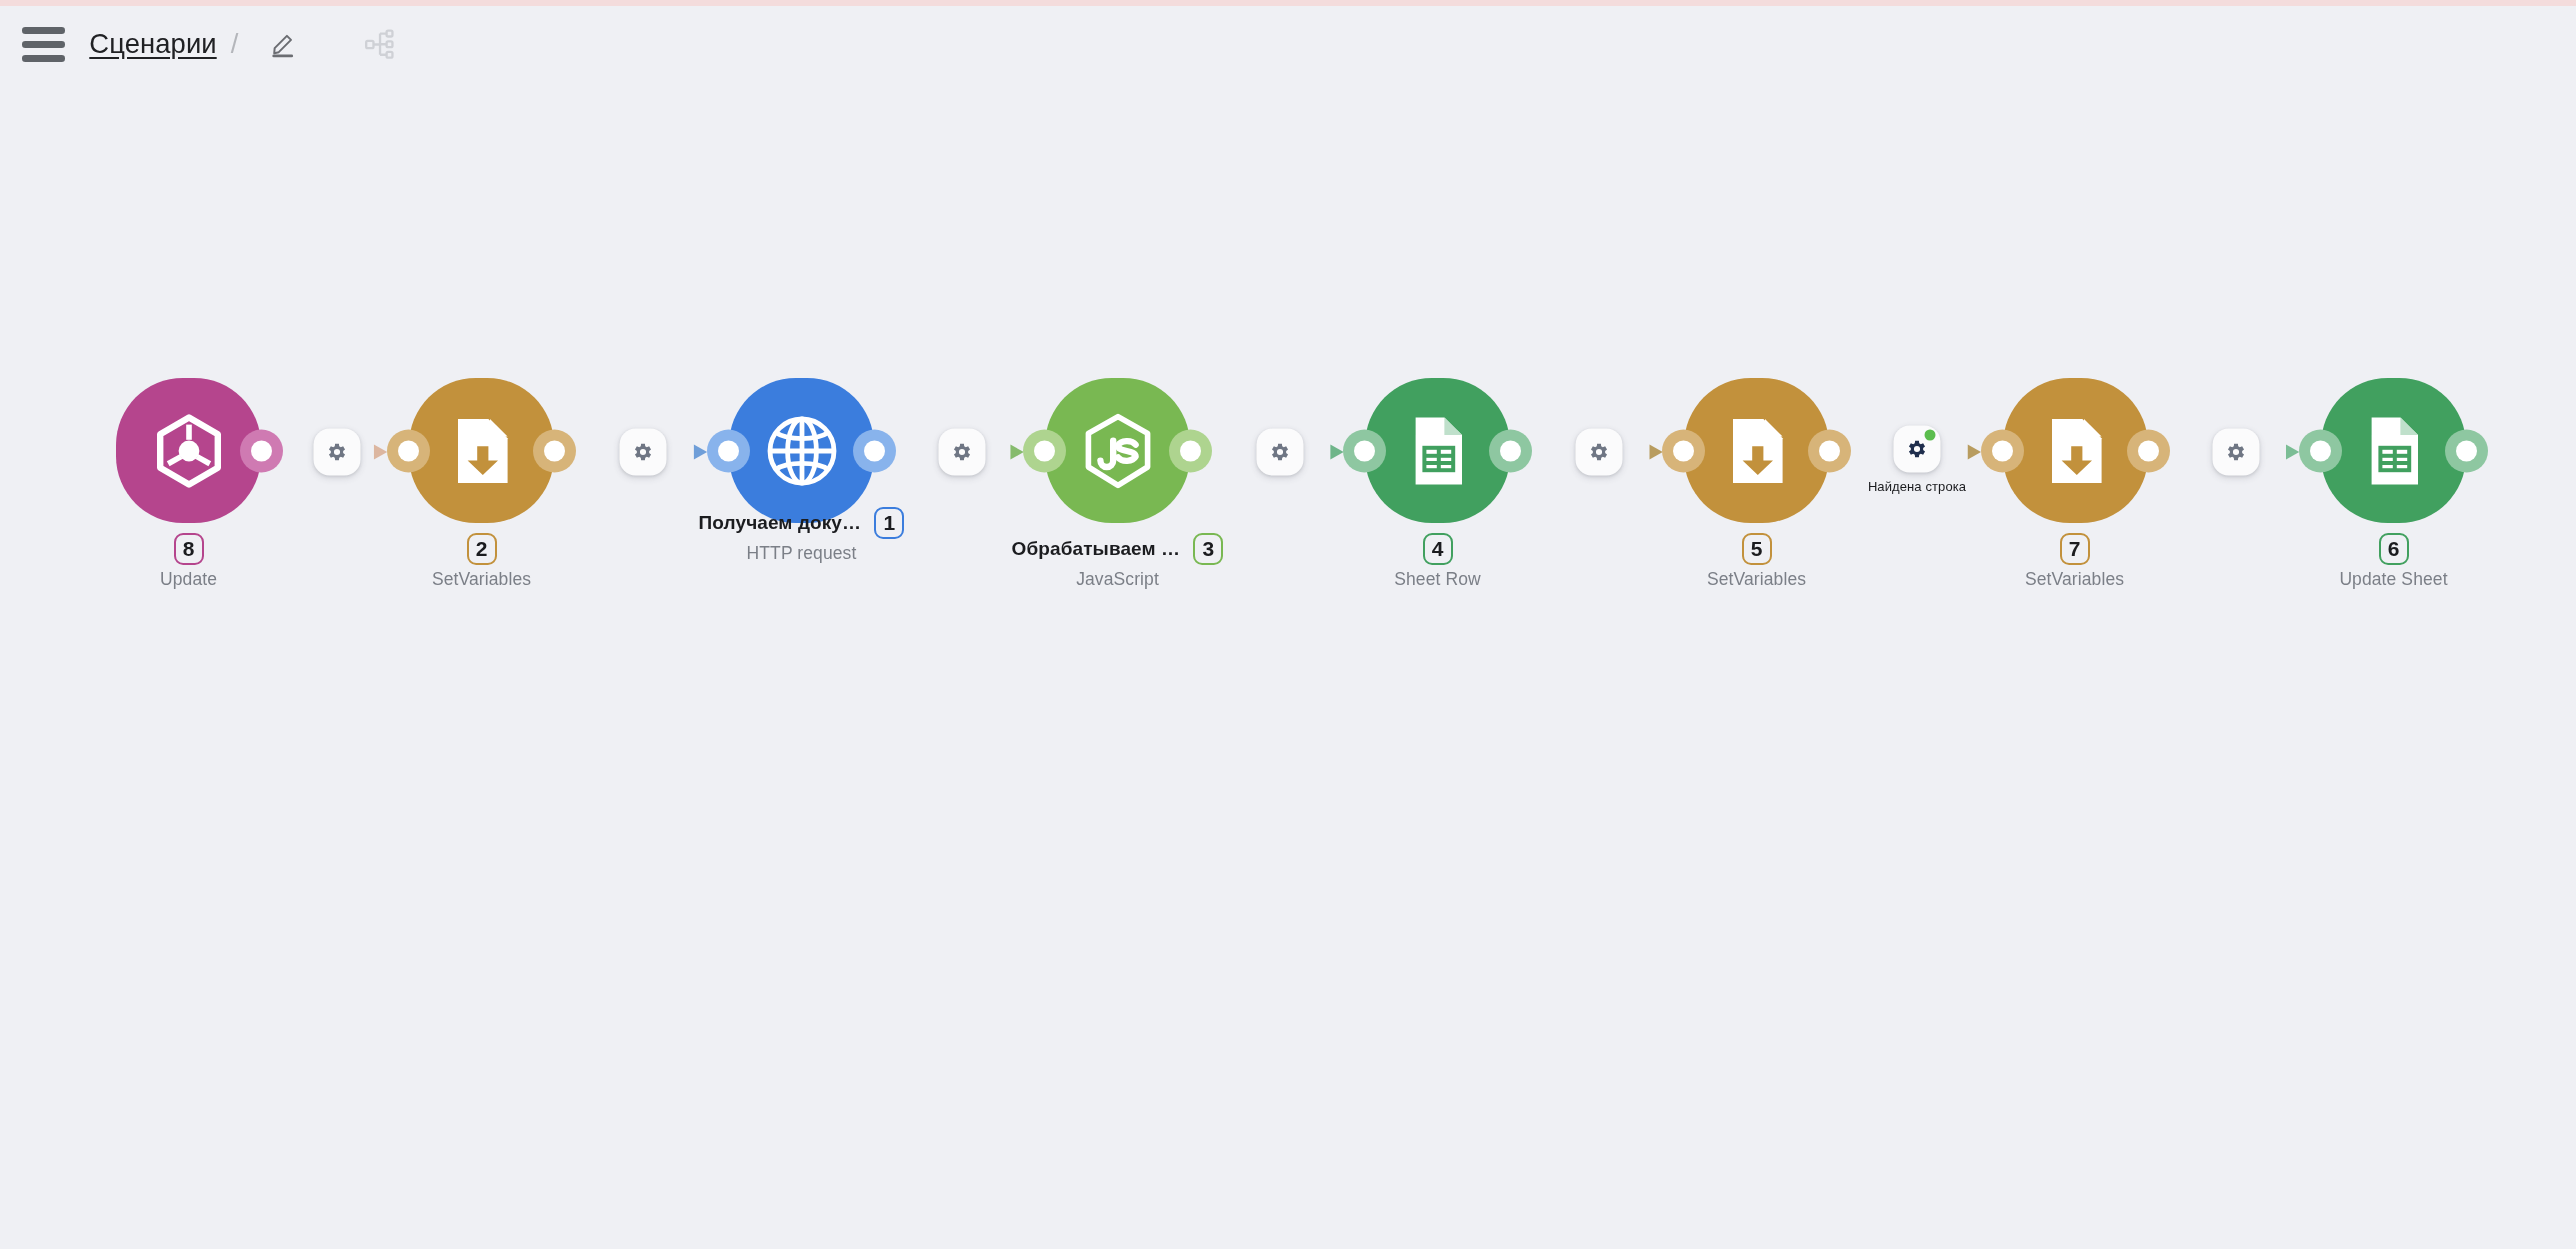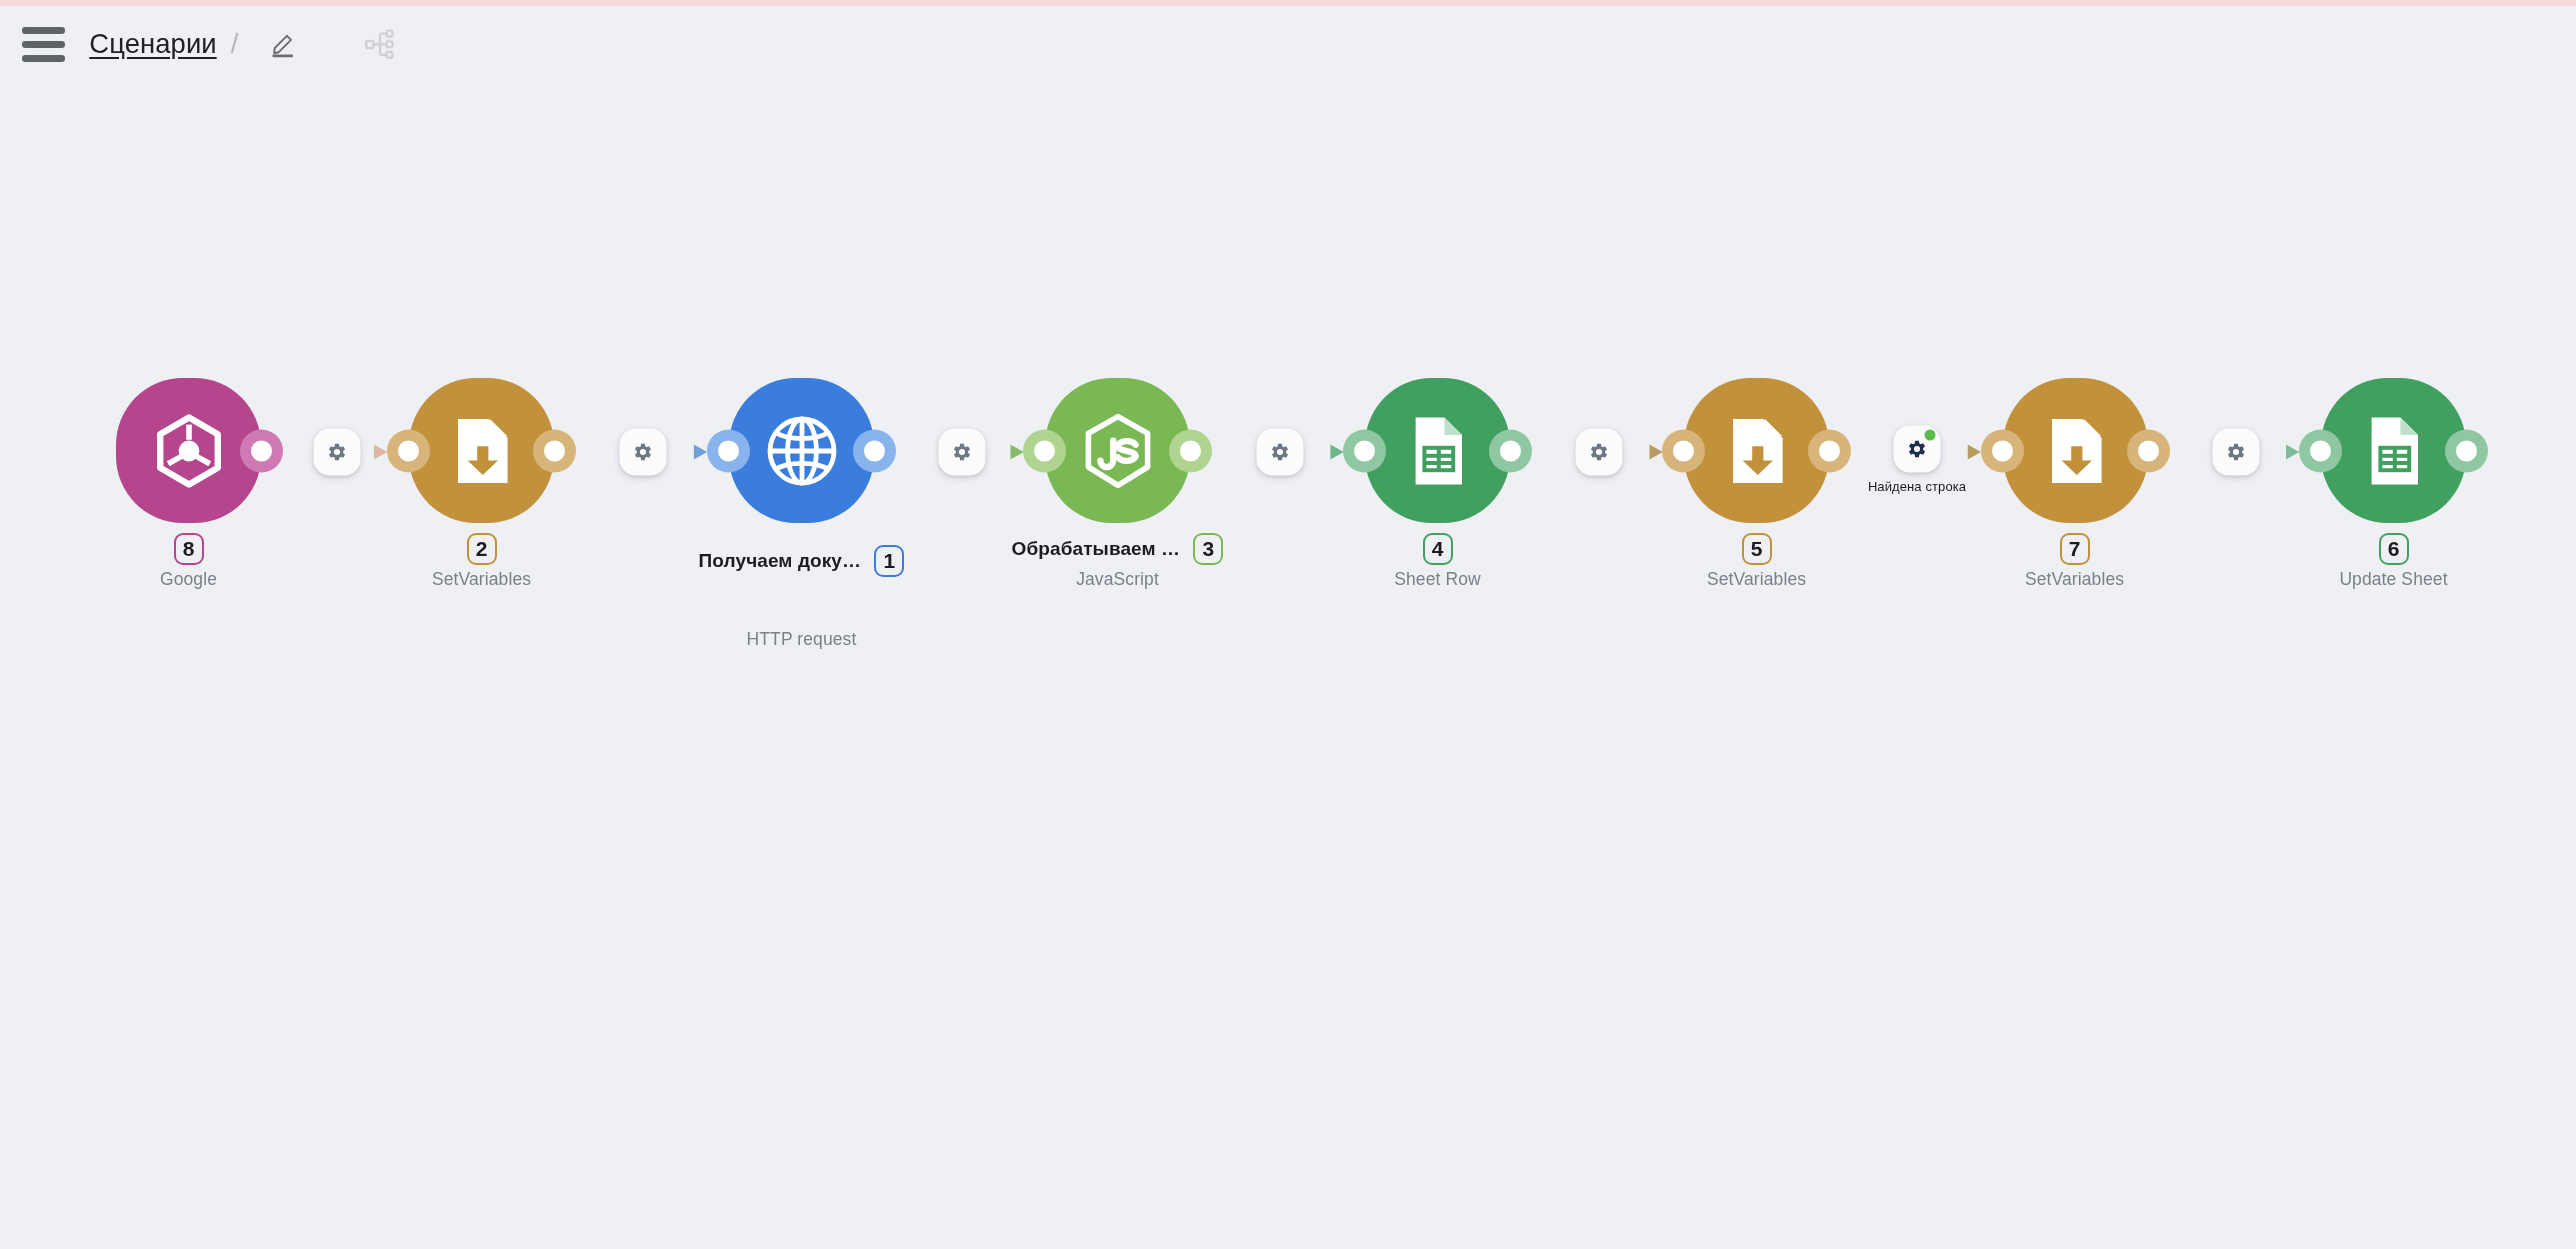--- a/index.html
+++ b/index.html
@@ -210,21 +210,21 @@
         <path d="M50 17 V36" stroke-width="7"></path>
         <path d="M24 66 L40 57" stroke-width="7"></path>
         <path d="M76 66 L60 57" stroke-width="7"></path>
       </svg>
             <div class="port right" style="background: rgb(207, 122, 178);"></div>
           </div>
           <div class="node-meta" style="left: 14px; top: 449px;">
             <div class="meta-row">
               <span class="badge" style="border-color: rgb(181, 69, 141);">8</span>
             </div>
-            <span class="node-sub">Google</span>
+            <span class="node-sub">Update</span>
           </div>
         </div>
         <div class="node-group">
           <div class="node-box" style="left: 409px; top: 295px; background: rgb(194, 145, 60);">
             <svg class="node-icon" width="80" height="80" viewBox="0 0 100 100" fill="#ffffff">
         <path d="M20 10 h38 l24 24 v56 a0 0 0 0 1 0 0 h-62 a0 0 0 0 1 0 0 z"></path>
         <path d="M60 10 v22 h22 z" fill="#ffffff"></path>
         <path d="M44 44 h14 v18 h12 L51 80 L32 62 h12 z" fill="#c2913c"></path>
       </svg>
             <div class="port left" style="background: rgb(215, 180, 121);"></div>
@@ -243,21 +243,21 @@
         <circle cx="50" cy="50" r="40"></circle>
         <ellipse cx="50" cy="50" rx="18" ry="40"></ellipse>
         <line x1="10" y1="50" x2="90" y2="50"></line>
         <path d="M17 27 C32 37 68 37 83 27"></path>
         <path d="M17 73 C32 63 68 63 83 73"></path>
         <line x1="50" y1="10" x2="50" y2="90"></line>
       </svg>
             <div class="port left" style="background: rgb(136, 179, 236);"></div>
             <div class="port right" style="background: rgb(136, 179, 236);"></div>
           </div>
-          <div class="node-meta" style="left: 627px; top: 461px; gap: 48px;">
+          <div class="node-meta" style="left: 627px; top: 423px;">
             <div class="meta-row">
               <span class="node-title">Получаем доку…</span>
               <span class="badge" style="border-color: rgb(59, 125, 221);">1</span>
             </div>
             <span class="node-sub">HTTP request</span>
           </div>
         </div>
         <div class="node-group">
           <div class="node-box" style="left: 1045px; top: 295px; background: rgb(121, 184, 82);">
             <svg class="node-icon" width="80" height="80" viewBox="0 0 100 100" fill="none" stroke="#ffffff" stroke-width="7" stroke-linejoin="round">

